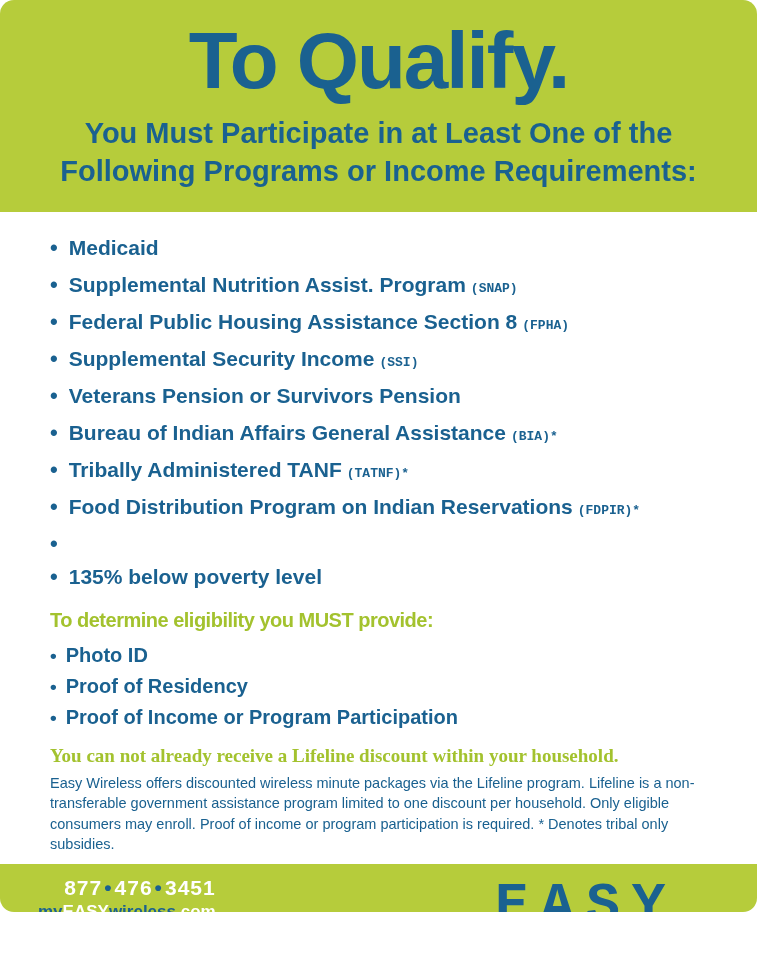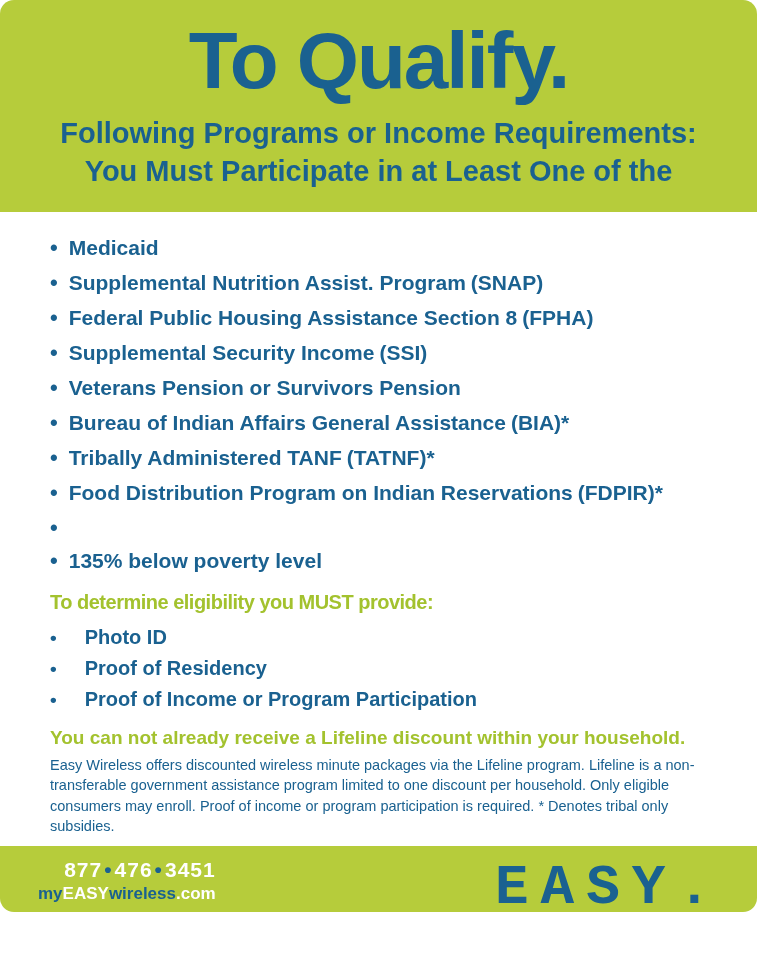--- a/index.html
+++ b/index.html
@@ -35,34 +35,35 @@
   .programs li {
     display:flex; align-items:baseline;
     margin-bottom:9px; line-height:24px;
   }
   .dot {
     color:var(--blue, #1a6190); font-weight:bold;
     margin-right:11px; font-size:22px; flex:none;
   }
   .txt { color:var(--blue, #1a6190); font-weight:bold; }
   .programs .main { font-size:21px; }
-  .programs .small { font-size:21px; margin-left:5px; }
+  .programs .small { font-size:13px; margin-left:5px;font-family:Liberation Mono, monospace; }
   .provide-heading {
     margin:16px 0 12px; font-size:20px; font-weight:bold;
     color:var(--lime, #a3c22e); letter-spacing:-0.5px;
   }
   .provide li {
     display:flex; align-items:baseline;
     margin-bottom:8px; line-height:23px;
   }
   .provide .dot { font-size:19px; margin-right:9px; }
-  .provide .main { font-size:20px;margin-left:19px; }
+  .provide .main { font-size:20px; }
   .lime-note {
     margin:16px 0 6px; font-size:19px; font-weight:bold;
     color:var(--lime, #a3c22e);
+    font-family:Liberation Serif, serif;
   }
   .fine-print {
     margin:4px 0 0; font-size:14.5px; line-height:1.4;
     color:var(--blue, #1a6190); max-width:690px;
   }
   
   .footer {
     flex:none; height:124px;
     display:flex; justify-content:space-between; align-items:flex-start;
     padding:12px 34px 0 38px; box-sizing:border-box;
@@ -87,22 +88,22 @@
   }
 </style>
 </head>
 <body>
 
 <div class="page">
 
   <header class="header">
     <div class="title">To Qualify.</div>
     <div class="subtitle">
+      <span class="sub-line">You Must Participate in at Least One of the</span>
       <span class="sub-line">Following Programs or Income Requirements:</span>
-      <span class="sub-line">You Must Participate in at Least One of the</span>
     </div>
   </header>
 
   <main class="content">
     <ul class="programs">
       <li>
         <span class="dot">•</span>
         <span class="txt"><span class="main">Medicaid</span><span class="small"></span></span>
       </li>
       <li>

